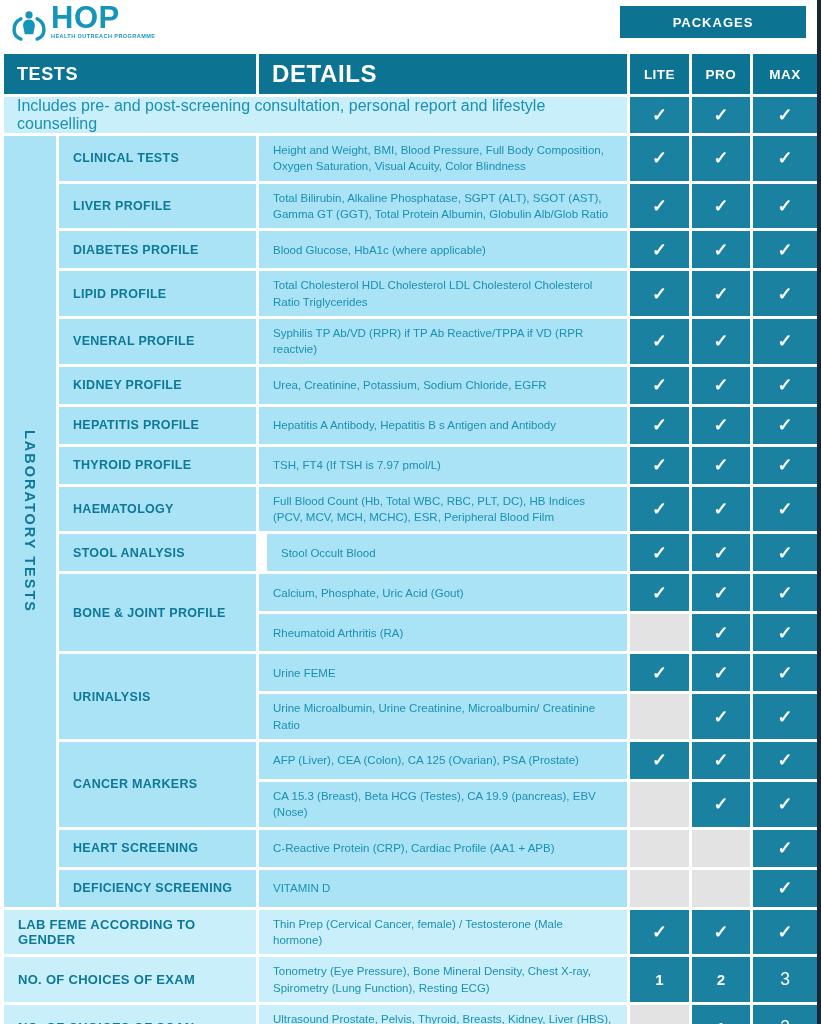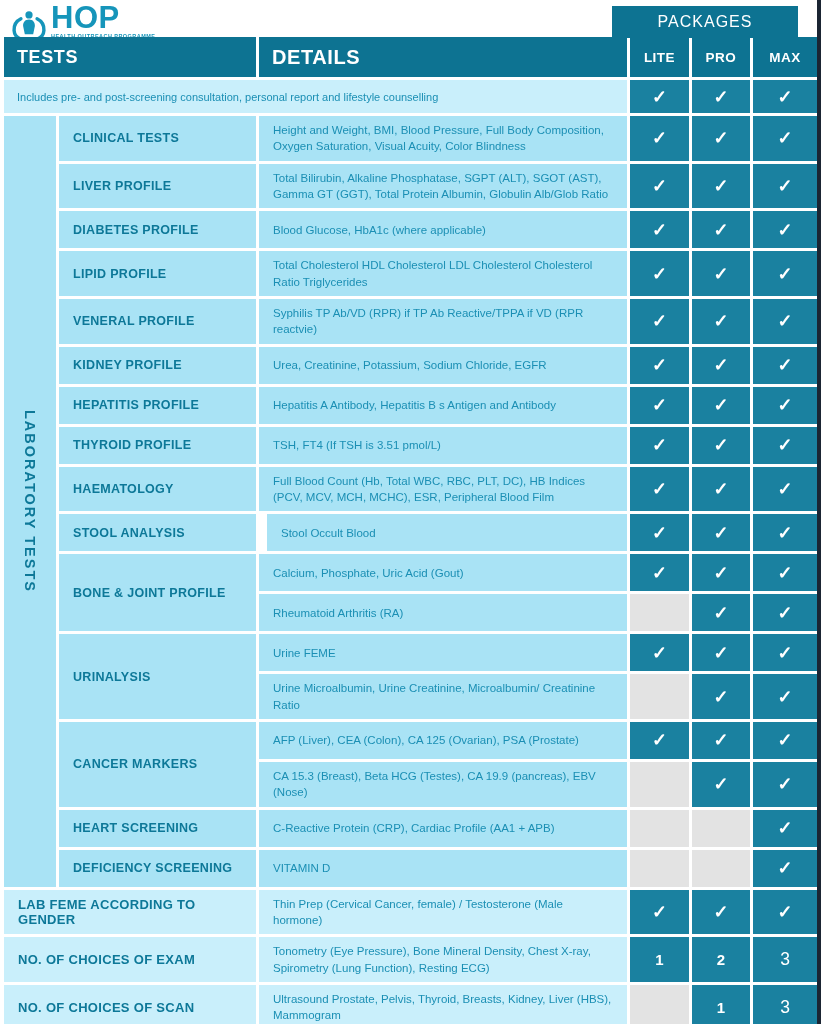--- a/index.html
+++ b/index.html
@@ -15,51 +15,51 @@
     background:#fff;
     padding:0 4px;
     position:relative;
   }
   .edge-right {
     position:absolute; top:0; right:0; width:4px; height:100%;
     background:#1b2533; z-index:6;
   }
 
   
-  .top-bar { display:flex; justify-content:space-between; align-items:flex-start; padding:3px 16px 4px 6px; height:37px; }
+  .top-bar { display:flex; justify-content:space-between; align-items:flex-start; padding:3px 8px 4px 6px; height:54px; }
   .logo { display:flex; align-items:flex-start; gap:3px; }
   .logo svg { display:block; margin-top:2px; }
   .logo-title { font-size:31px; font-weight:bold; color:#1695ba; line-height:0.95; letter-spacing:0.5px; }
   .logo-sub { font-size:5.5px; font-weight:bold; color:#1695ba; letter-spacing:0.45px; margin-top:1px; white-space:nowrap; }
   .packages-box {
     background:#0d7392; border:3px solid #ffffff; color:#fff;
-    font-weight:normal; font-size:16px; letter-spacing:1px;
+    font-weight:bold; font-size:13px; letter-spacing:1px;
     width:192px; height:38px; display:flex; align-items:center; justify-content:center;
   }
 
   
   .grid {
     display:grid;
     grid-template-columns:52px 197px 1fr 59px 58px 64px;
     gap:3px;
     background:#fff;
     grid-auto-rows:min-content;
   }
   .cell { display:flex; }
   .hdr { background:#0d7392; color:#fff; font-weight:bold; align-items:center; min-height:40px; }
   .hdr-tests   { grid-row:1; grid-column:1/3; font-size:18px; padding-left:13px; letter-spacing:0.6px; }
-  .hdr-details { grid-row:1; grid-column:3;   font-size:20px; padding-left:13px; letter-spacing:0.6px; }
+  .hdr-details { grid-row:1; grid-column:3;   font-size:24px; padding-left:13px; letter-spacing:0.6px; }
   .hdr-pkg { justify-content:center; font-size:13.5px; letter-spacing:0.5px; }
   .hdr-lite { grid-row:1; grid-column:4; }
   .hdr-pro  { grid-row:1; grid-column:5; }
   .hdr-max  { grid-row:1; grid-column:6; }
 
   .includes {
     grid-row:2; grid-column:1/4;
-    background:#c9effb; color:#1b8fb4; font-size:11px;
+    background:#c9effb; color:#1b8fb4; font-size:16px;
     align-items:center; padding-left:13px; min-height:33px;
   }
   .inc-lite { grid-row:2; grid-column:4; }
   .inc-pro  { grid-row:2; grid-column:5; }
   .inc-max  { grid-row:2; grid-column:6; }
 
   .check-cell {
     background:#1a81a0; color:#fff;
     align-items:center; justify-content:center;
     font-size:18px; font-weight:bold; min-height:32px;
@@ -159,21 +159,21 @@
       <div class="cell detail-cell" style="grid-row: 8;">Urea, Creatinine, Potassium, Sodium Chloride, EGFR</div>
       <div class="cell check-cell" style="grid-area: 8 / 4;">✓</div>
       <div class="cell check-cell" style="grid-area: 8 / 5;">✓</div>
       <div class="cell check-cell" style="grid-area: 8 / 6;">✓</div>
       <div class="cell label-cell" style="grid-row: 9;">HEPATITIS PROFILE</div>
       <div class="cell detail-cell" style="grid-row: 9;">Hepatitis A Antibody, Hepatitis B s Antigen and Antibody</div>
       <div class="cell check-cell" style="grid-area: 9 / 4;">✓</div>
       <div class="cell check-cell" style="grid-area: 9 / 5;">✓</div>
       <div class="cell check-cell" style="grid-area: 9 / 6;">✓</div>
       <div class="cell label-cell" style="grid-row: 10;">THYROID PROFILE</div>
-      <div class="cell detail-cell" style="grid-row: 10;">TSH, FT4 (If TSH is 3.51 pmol/L)</div>
+      <div class="cell detail-cell" style="grid-row: 10;">TSH, FT4 (If TSH is 7.97 pmol/L)</div>
       <div class="cell check-cell" style="grid-area: 10 / 4;">✓</div>
       <div class="cell check-cell" style="grid-area: 10 / 5;">✓</div>
       <div class="cell check-cell" style="grid-area: 10 / 6;">✓</div>
       <div class="cell label-cell" style="grid-row: 11;">HAEMATOLOGY</div>
       <div class="cell detail-cell" style="grid-row: 11;">Full Blood Count (Hb, Total WBC, RBC, PLT, DC), HB Indices (PCV, MCV, MCH, MCHC), ESR, Peripheral Blood Film</div>
       <div class="cell check-cell" style="grid-area: 11 / 4;">✓</div>
       <div class="cell check-cell" style="grid-area: 11 / 5;">✓</div>
       <div class="cell check-cell" style="grid-area: 11 / 6;">✓</div>
       <div class="cell label-cell" style="grid-row: 12;">STOOL ANALYSIS</div>
       <div class="cell detail-cell" style="grid-row: 12; margin-left: 8px;">Stool Occult Blood</div>

